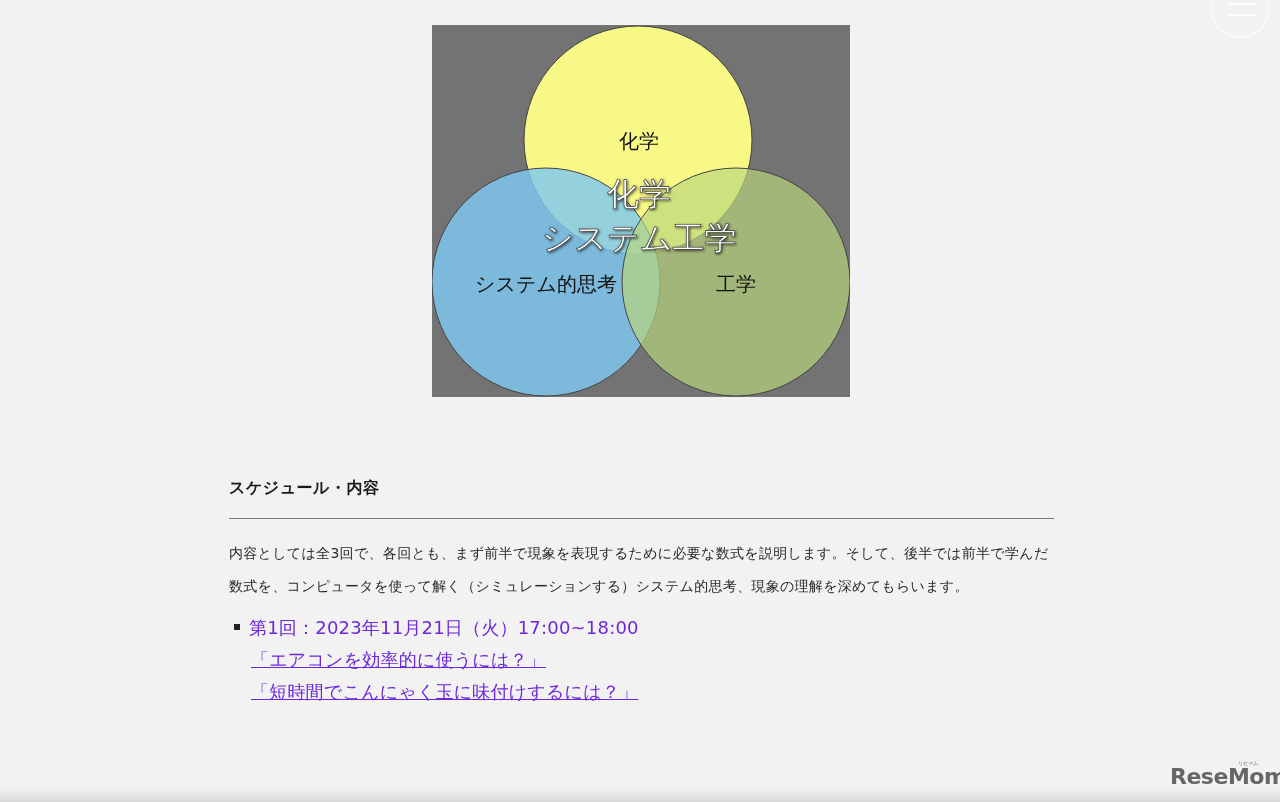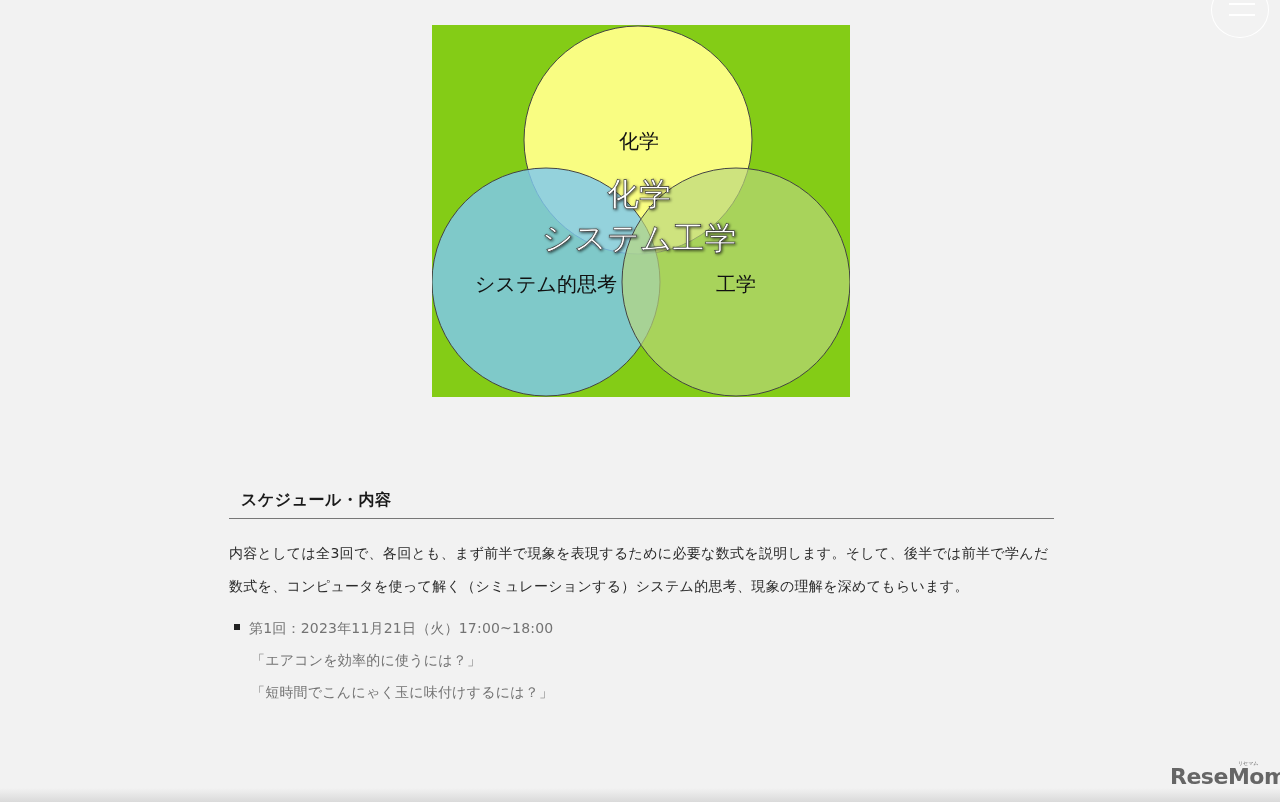--- a/index.html
+++ b/index.html
@@ -14,43 +14,43 @@
       position: absolute; left: 1211px; top: -18px;
       width: 58px; height: 56px; border-radius: 50%;
       border: 1px solid #ffffff; box-sizing: border-box;
     }
     .menu-line { position: absolute; left: 17px; width: 26px; height: 2px; background: #ffffff; }
     .menu-line.l1 { top: 20px; }
     .menu-line.l2 { top: 31px; }
 
     .figure {
       position: absolute; left: 432px; top: 25px;
-      width: 418px; height: 372px; background: #84cc16;
+      width: 418px; height: 372px; background: #737373;
     }
     .figure svg { display: block; }
 
     .section-heading {
       position: absolute; left: 229px; top: 478px;
       font-size: 16px; font-weight: bold; color: #1a1a1a; letter-spacing: 0.5px;
     }
     .rule {
       position: absolute; left: 229px; top: 518px; width: 825px; height: 1px;
       background: #777;
     }
     .intro {
       position: absolute; left: 229px; top: 537px; width: 840px;
       font-size: 14px; line-height: 33px; color: #2a2a2a; letter-spacing: 0.3px;
     }
     .intro p { margin: 0; }
 
     .schedule { position: absolute; left: 229px; top: 612px; margin: 0; padding: 0; list-style: none; }
-    .schedule li { font-size: 14px; color: #737373; letter-spacing: 0.2px; }
+    .schedule li { font-size: 18px; color: #6d28d9; letter-spacing: 0.2px; }
     .sched-date { height: 32px; line-height: 32px; position: relative; padding-left: 20px; }
     .bullet { position: absolute; left: 5px; top: 12px; width: 6px; height: 6px; background: #222; }
-    .sched-title { height: 32px; line-height: 32px; padding-left: 22px; }
+    .sched-title { height: 32px; line-height: 32px; padding-left: 22px; text-decoration: underline; }
 
     .bottom-fade {
       position: absolute; left: 0; bottom: 0; width: 1280px; height: 14px;
       background: linear-gradient(to bottom, rgba(230,230,230,0), rgba(215,215,215,0.9));
     }
     .logo {
       position: absolute; left: 1170px; top: 764px;
       font-family: "DejaVu Sans", sans-serif; font-weight: bold;
       font-size: 22px; color: #666; letter-spacing: -0.5px;
     }
@@ -77,21 +77,21 @@
     <circle cx="114" cy="257" r="114" fill="#7ec8f0" fill-opacity="0.82" stroke="#444" stroke-width="1"></circle>
     <circle cx="304" cy="257" r="114" fill="#b9d67c" fill-opacity="0.68" stroke="#444" stroke-width="1"></circle>
     <text x="207" y="123" font-size="20" text-anchor="middle" fill="#111" font-family="DejaVu Sans, sans-serif">化学</text>
     <text x="114" y="266" font-size="20" text-anchor="middle" fill="#111" font-family="DejaVu Sans, sans-serif">システム的思考</text>
     <text x="304" y="266" font-size="20" text-anchor="middle" fill="#111" font-family="DejaVu Sans, sans-serif">工学</text>
     <text x="207" y="180" font-size="32" text-anchor="middle" fill="#fff" stroke="#333" stroke-width="0.6" filter="url(#shadow)" font-family="DejaVu Sans, sans-serif">化学</text>
     <text x="207" y="224" font-size="32" text-anchor="middle" fill="#fff" stroke="#333" stroke-width="0.6" filter="url(#shadow)" font-family="DejaVu Sans, sans-serif">システム工学</text>
   </svg>
 </div>
 
-<h2 class="section-heading" style="margin:12px">スケジュール・内容</h2>
+<h2 class="section-heading" style="margin:0">スケジュール・内容</h2>
 <div class="rule"></div>
 
 <div class="intro">
   <p>内容としては全3回で、各回とも、まず前半で現象を表現するために必要な数式を説明します。そして、後半では前半で学んだ</p>
   <p>数式を、コンピュータを使って解く（シミュレーションする）システム的思考、現象の理解を深めてもらいます。</p>
 </div>
 
 <ul class="schedule">
   <li>
     <div class="sched-date"><span class="bullet"></span><span>第1回：2023年11月21日（火）17:00~18:00</span></div>

